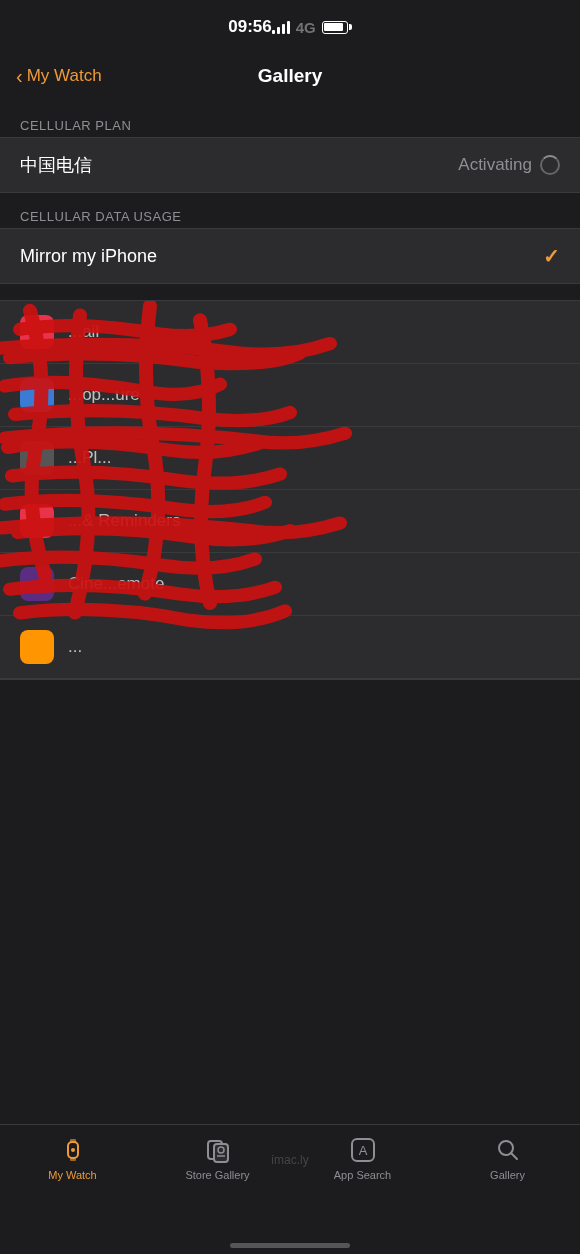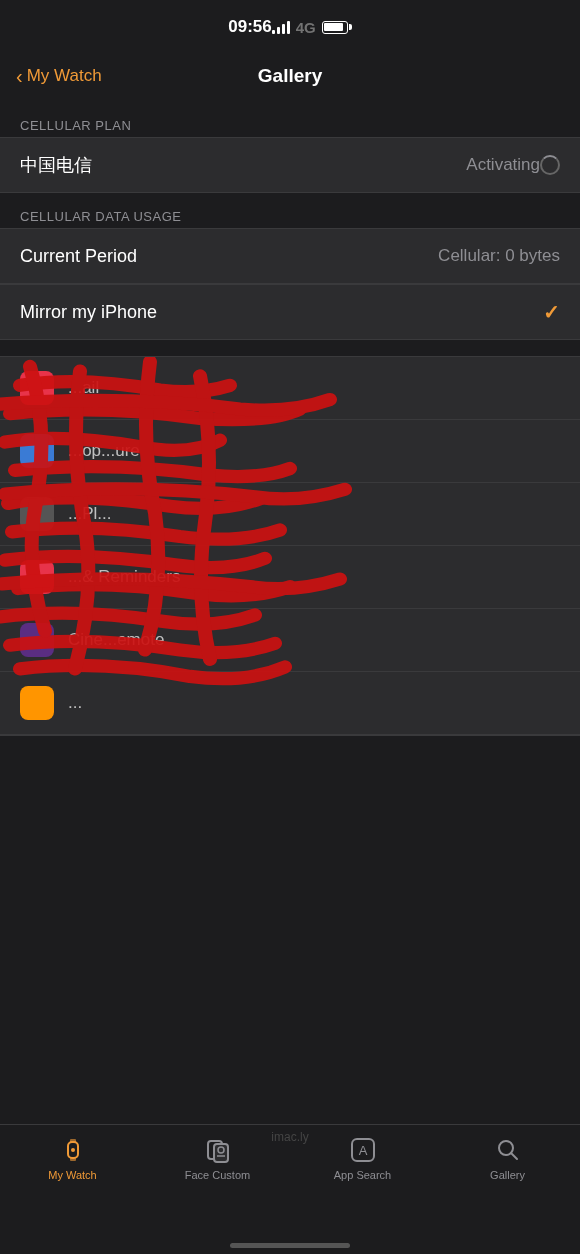--- a/index.html
+++ b/index.html
@@ -134,20 +134,21 @@
     .row:last-child {
       border-bottom: none;
     }
 
     .row-left {
       font-size: 18px;
       color: #fff;
     }
     .row-right {
       display: flex;
+      gap: 8px;
       color: #8e8e93;
       font-size: 17px;
     }
 
     .activating-text {
       color: #8e8e93;
       font-size: 17px;
     }
 
     .spinner {
@@ -299,26 +300,20 @@
       <div class="row-right">
         <span class="activating-text">Activating</span>
         <div class="spinner"></div>
       </div>
     </div>
   </div>
 </div>
 
 <div>
   <div class="section-label">CELLULAR DATA USAGE</div>
-  <div class="card">
-    <div class="row">
-      <span class="row-left">Current Period</span>
-      <span class="row-right">Cellular: 0 bytes</span>
-    </div>
-  </div>
 </div>
 
 <div>
   <div class="card">
     <div class="row">
       <span class="row-left">Mirror my iPhone</span>
       <span class="checkmark">✓</span>
     </div>
   </div>
 </div>
@@ -394,21 +389,21 @@
 
   <div class="tab-item">
     <div class="tab-icon">
       <svg width="28" height="28" viewBox="0 0 28 28" fill="none">
         <rect x="4" y="5" width="14" height="18" rx="3" stroke="#8e8e93" stroke-width="2" fill="none"></rect>
         <rect x="10" y="8" width="14" height="18" rx="3" stroke="#8e8e93" stroke-width="2" fill="#2c2c2e"></rect>
         <circle cx="17" cy="14" r="3" stroke="#8e8e93" stroke-width="1.5" fill="none"></circle>
         <line x1="13" y1="20" x2="21" y2="20" stroke="#8e8e93" stroke-width="1.5"></line>
       </svg>
     </div>
-    <span class="tab-label">Face Custom</span>
+    <span class="tab-label">Store Gallery</span>
   </div>
 
   <div class="tab-item">
     <div class="tab-icon">
       <svg width="28" height="28" viewBox="0 0 28 28" fill="none">
         <rect x="3" y="3" width="22" height="22" rx="5" stroke="#8e8e93" stroke-width="2" fill="none"></rect>
         <text x="14" y="19" text-anchor="middle" font-size="13" fill="#8e8e93" font-family="Arial">A</text>
       </svg>
     </div>
     <span class="tab-label">App Search</span>
@@ -420,13 +415,13 @@
         <circle cx="12" cy="12" r="7" stroke="#8e8e93" stroke-width="2" fill="none"></circle>
         <line x1="17" y1="17" x2="23" y2="23" stroke="#8e8e93" stroke-width="2" stroke-linecap="round"></line>
       </svg>
     </div>
     <span class="tab-label">Gallery</span>
   </div>
 
   <div class="home-indicator"></div>
 </div>
 
-<div style="position:absolute; bottom: 110px; left: 50%; transform: translateX(-50%); font-size: 12px; color: #444; white-space: nowrap;">imac.ly</div>
+<div style="position:absolute; bottom: 87px; left: 50%; transform: translateX(-50%); font-size: 12px; color: #444; white-space: nowrap;">imac.ly</div>
 
 </body></html>

